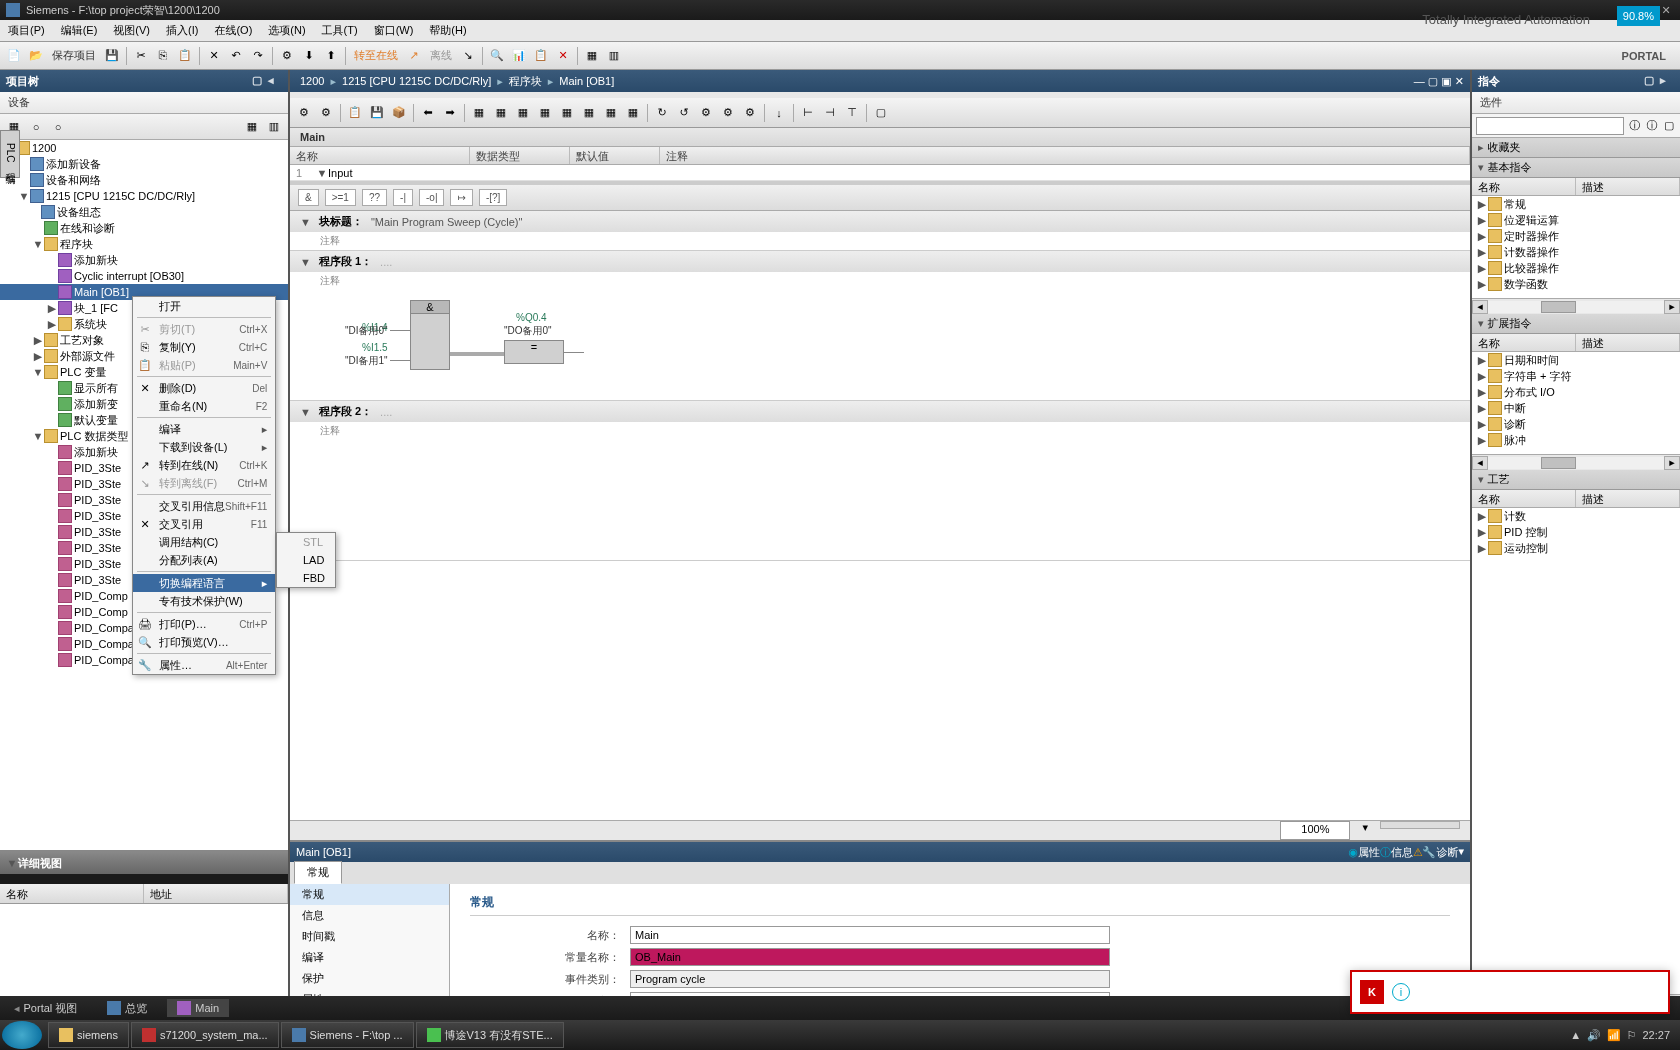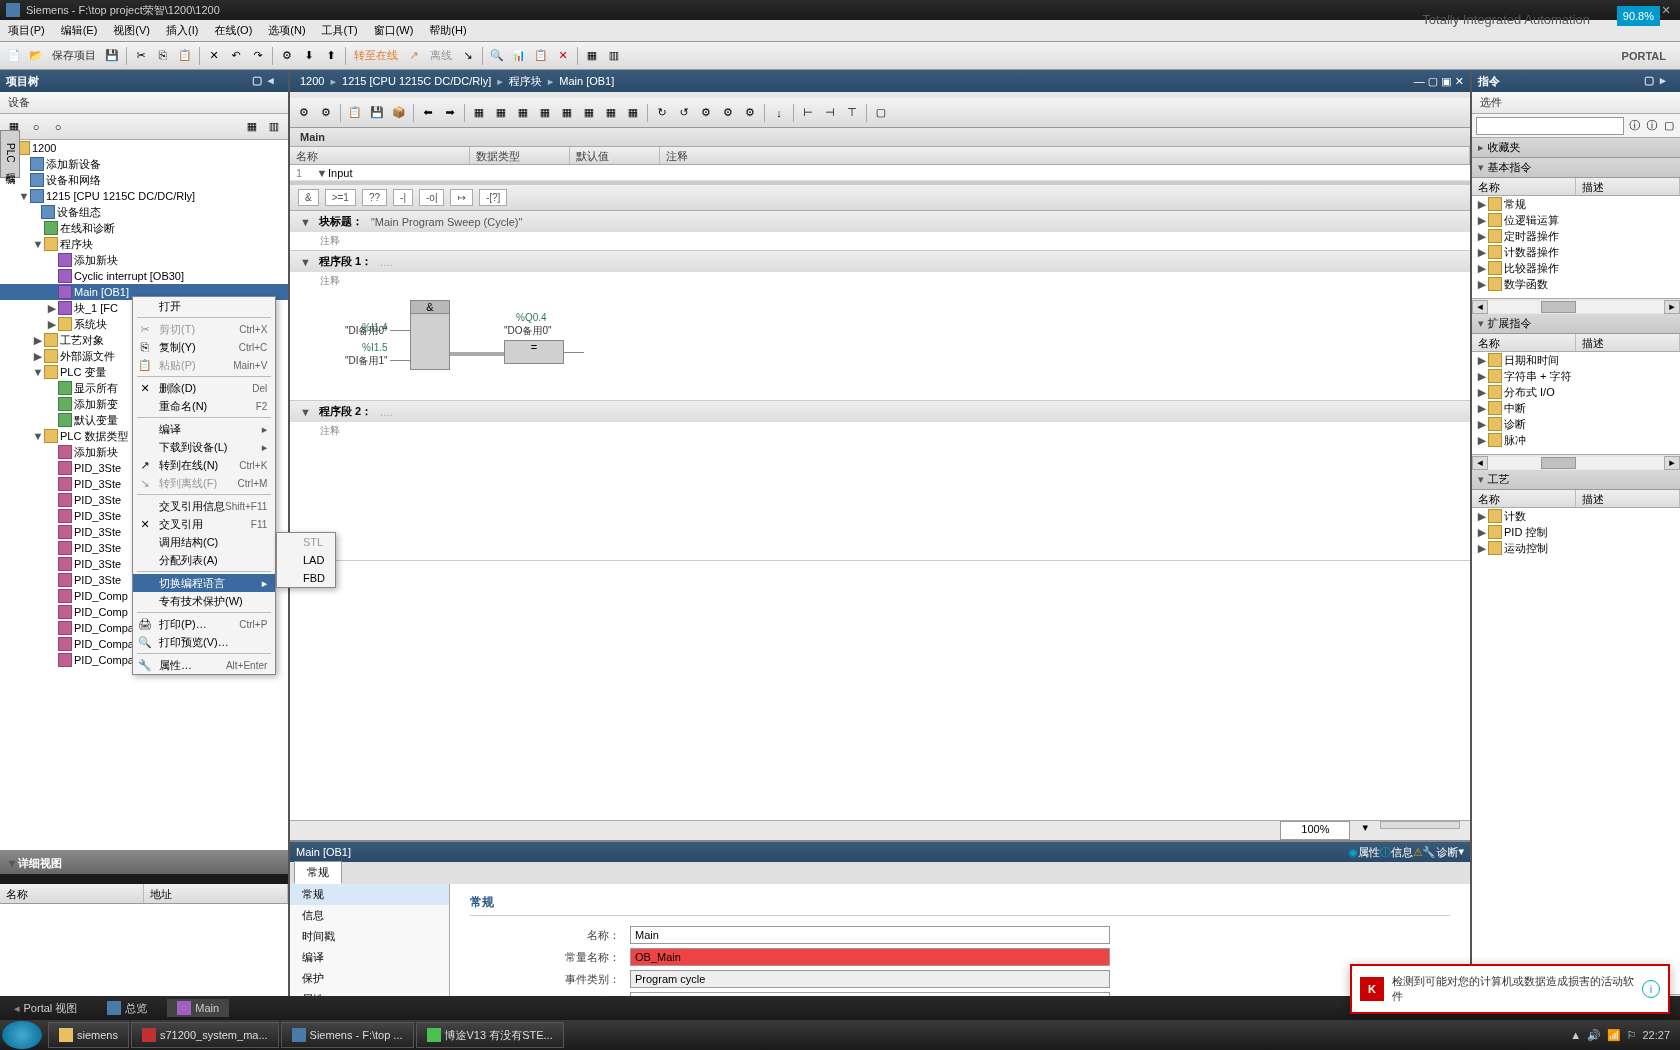--- a/index.html
+++ b/index.html
@@ -492,21 +492,21 @@
           <div>属性</div>
         </div>
         <div class="prop-form">
           <h3>常规</h3>
           <div class="prop-row">
               <label>名称：</label>
               <input value="Main" style="">
             </div>
           <div class="prop-row">
               <label>常量名称：</label>
-              <input style="background: #ef4444;" value="OB_Main">
+              <input style="background: #be185d;" value="OB_Main">
             </div>
           <div class="prop-row">
               <label>事件类别：</label>
               <input style="background: rgb(238, 238, 238);" value="Program cycle">
             </div>
           <div class="prop-row">
               <label>语言：</label>
               <input value="FBD" style="">
             </div>
         </div>
@@ -774,21 +774,20 @@
       <span>总览</span>
     </span>
   <span class="sb-item" style="background:#444">
       <span class="sbi" style="background:#a060c0"></span>
       <span>Main</span>
     </span>
 </div>
 
 <div class="notif">
   <div class="nicon">K</div>
-  <div class="ntext">检测到可能对您的计算机或数据造成损害的活动软件</div>
   <div class="ninfo">i</div>
 </div>
 
 <div class="taskbar">
   <div class="start-btn"></div>
   <div class="task-item">
       <span class="tki" style="background:#e8c060"></span>
       <span>siemens</span>
     </div>
   <div class="task-item">

